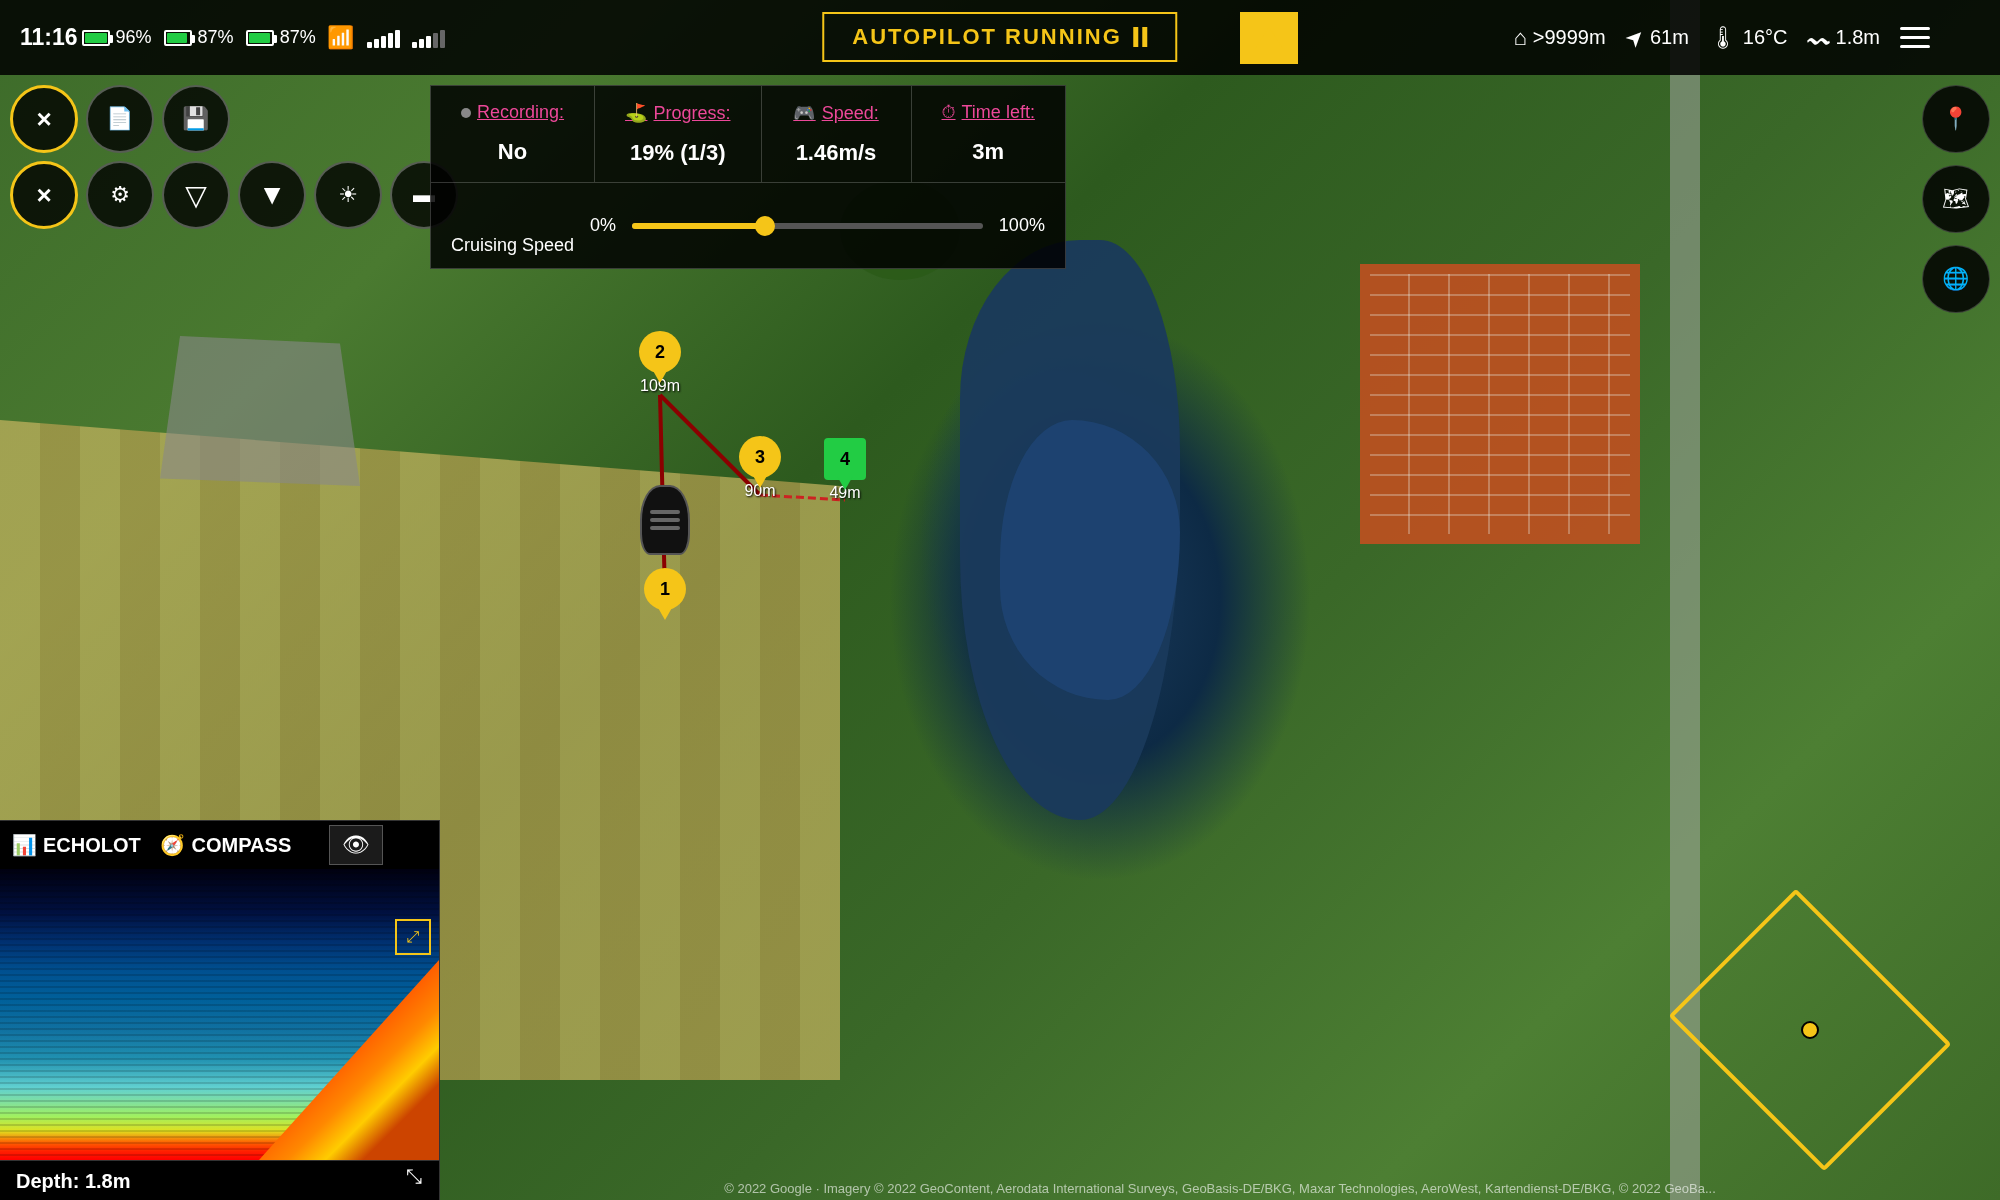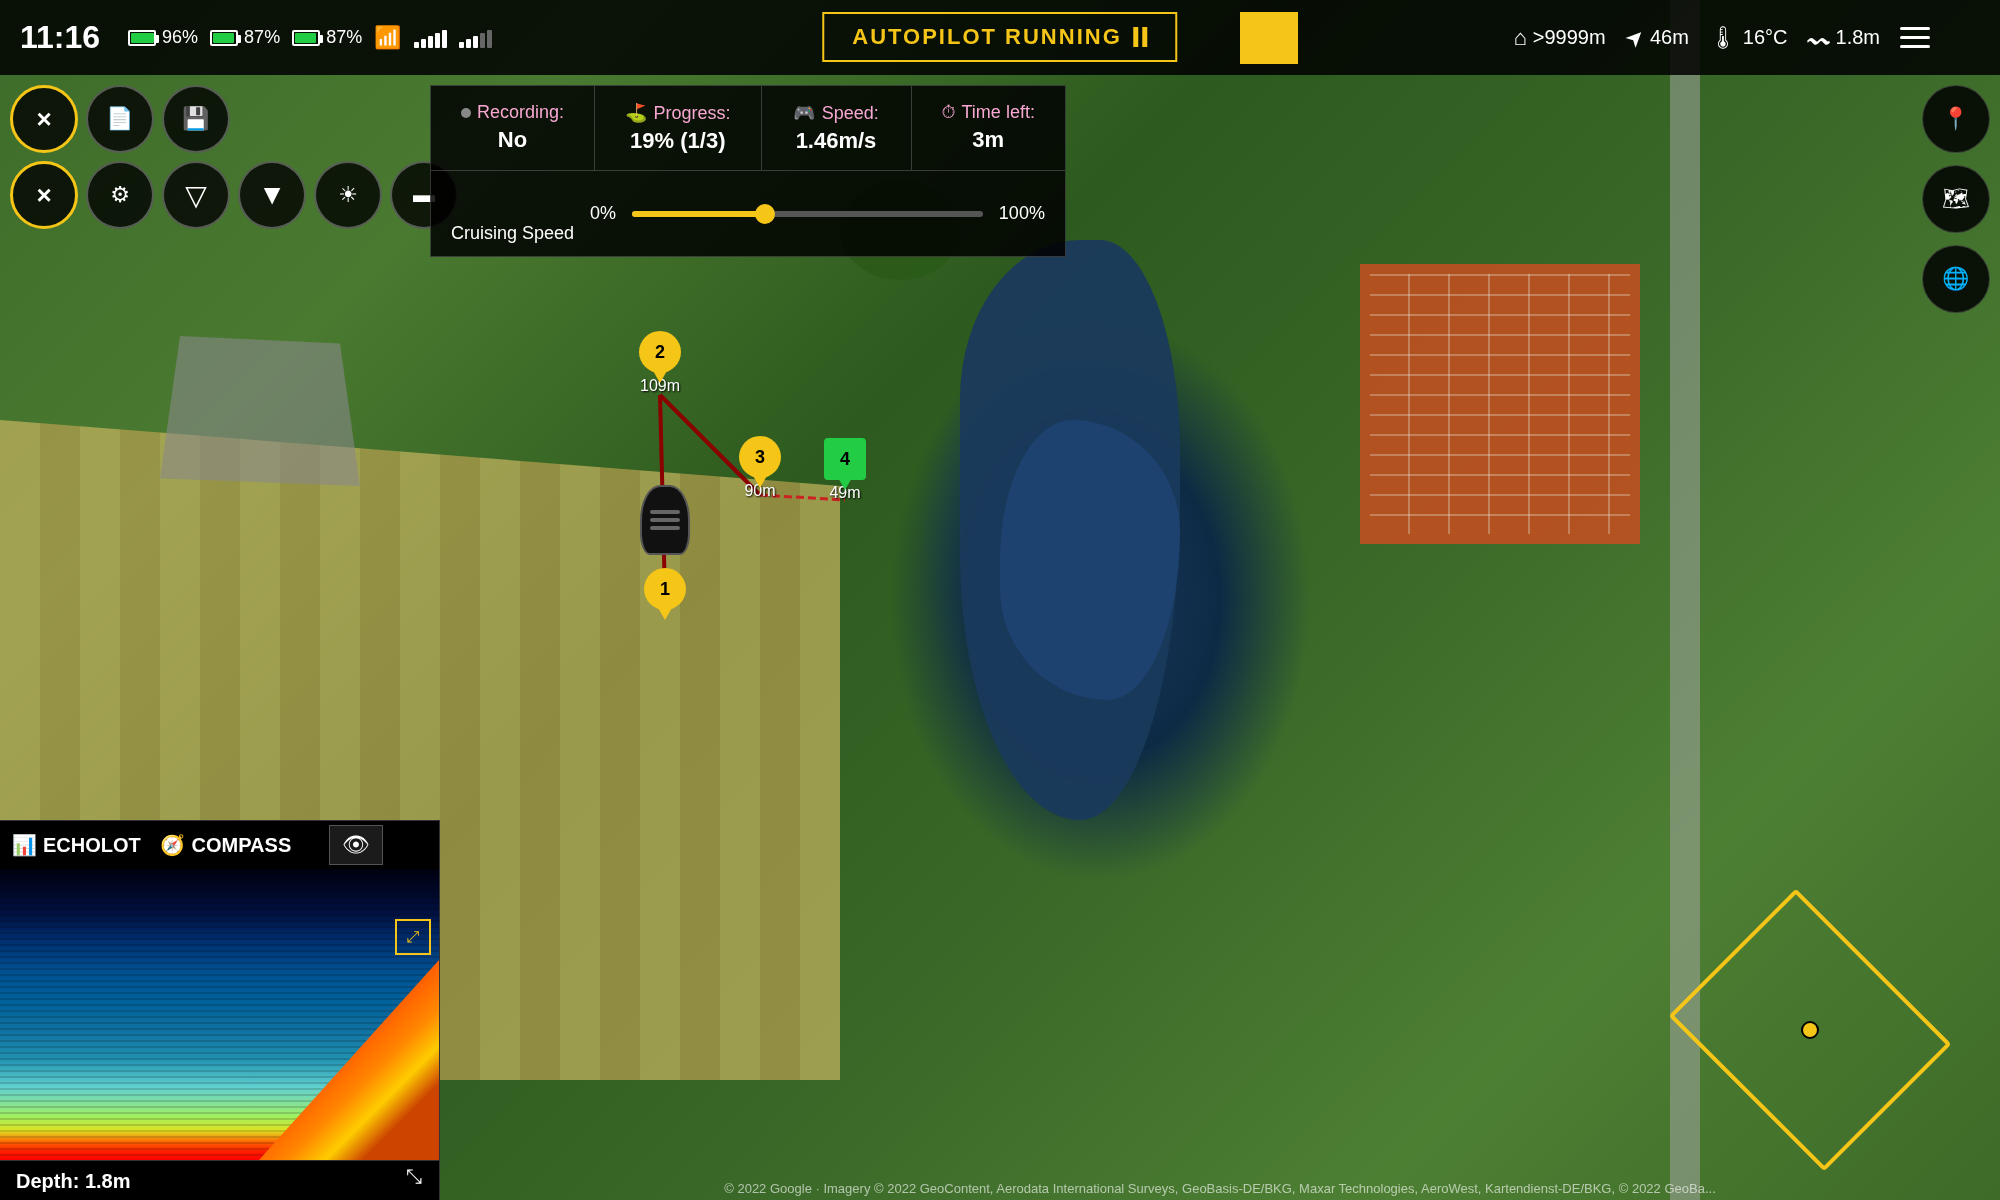--- a/index.html
+++ b/index.html
@@ -124,23 +124,23 @@
       top: 0; left: 0; right: 0;
       height: 75px;
       background: rgba(0,0,0,0.85);
       display: flex;
       align-items: center;
       padding: 0 20px;
       z-index: 100;
     }
     .status-time {
       color: white;
-      font-size: 32px;
+      font-size: 23px;
       font-weight: bold;
-      margin-right: 28px;
+      margin-right: 4px;
     }
     .status-icons {
       display: flex;
       align-items: center;
       gap: 12px;
       flex: 1;
     }
     .status-icon-group {
       display: flex;
       align-items: center;
@@ -328,26 +328,27 @@
     .info-cell {
       padding: 16px 30px;
       border-right: 1px solid rgba(255,255,255,0.2);
       color: white;
       text-align: center;
       min-width: 150px;
     }
     .info-cell:last-child { border-right: none; }
     .info-label {
       font-size: 18px;
-      color: #f9a8d4;
-      margin-bottom: 4px;
+      color: #ec4899;
+      margin-bottom: 16px;
       display: flex;
       align-items: center;
       justify-content: center;
       gap: 6px;
+      text-decoration: underline;
     }
     .info-value {
       font-size: 22px;
       font-weight: bold;
       color: white;
     }
     .info-bottom {
       display: flex;
       align-items: center;
       padding: 12px 20px;
@@ -751,21 +752,21 @@
   <div class="triangle-up"></div>
 </button>
 
 <div id="top-right-status">
   <div class="stat-item">
     <span class="stat-icon">⌂</span>
     <span>&gt;9999m</span>
   </div>
   <div class="stat-item">
     <span class="stat-icon" style="transform:rotate(-45deg); display:inline-block;">➤</span>
-    <span>46m</span>
+    <span>61m</span>
   </div>
   <div class="stat-item">
     <span class="stat-icon">🌡</span>
     <span>16°C</span>
   </div>
   <div class="stat-item">
     <span class="stat-icon">〰</span>
     <span>1.8m</span>
   </div>
   <div id="menu-btn">

